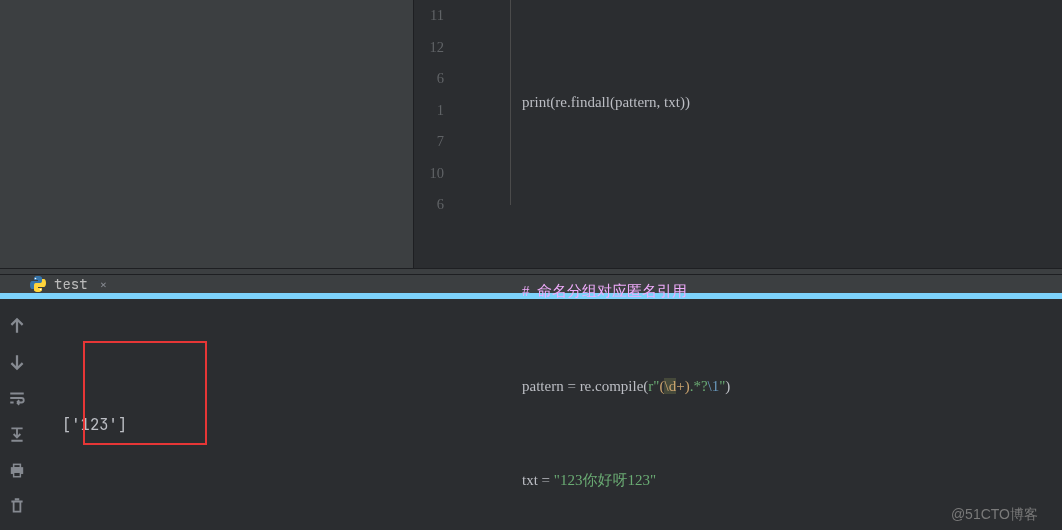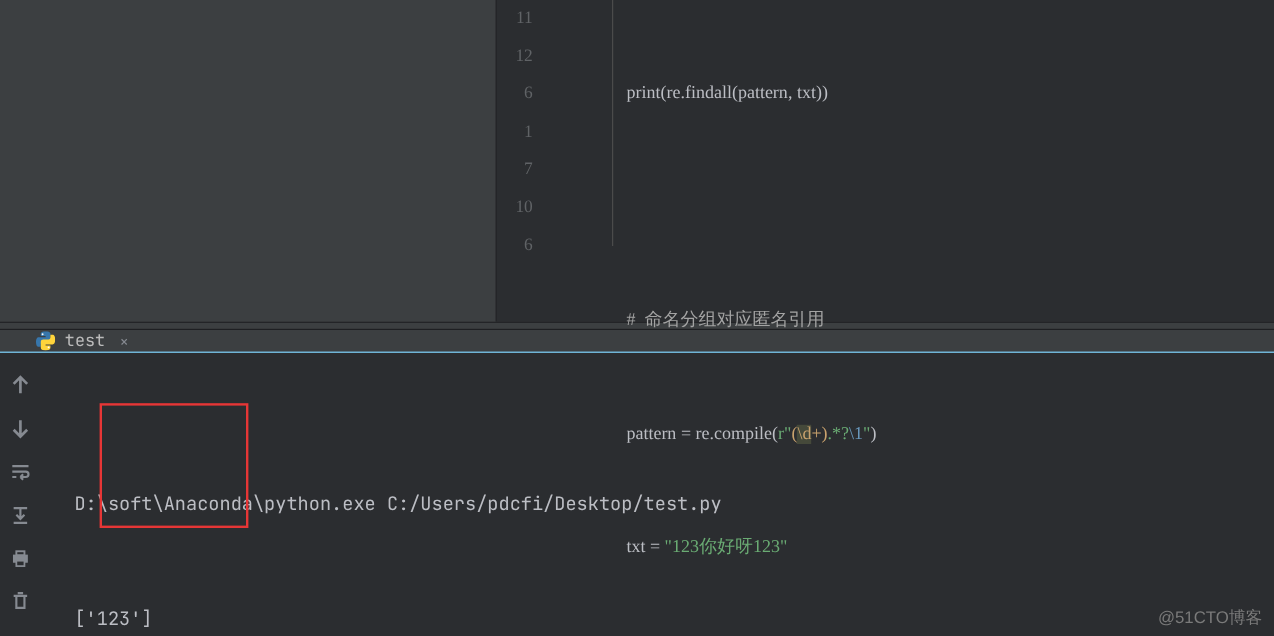--- a/index.html
+++ b/index.html
@@ -47,27 +47,28 @@
       background: #4b4b4b;
     }
     .code-lines {
       flex: 1;
       padding-left: 60px;
       line-height: 31.5px;
       color: #bcbec4;
       font-size: 15px;
       white-space: pre;
       position: relative;
+      margin-top: 24px;
     }
     .code-line { height: 31.5px; }
     .k-print { color: #bcbec4; }
     .k-paren { color: #bcbec4; }
     .k-id { color: #bcbec4; }
     .k-dot { color: #bcbec4; }
-    .k-comment { color: #a3a3a3; }
+    .k-comment { color: #f0abfc; }
     .k-op { color: #bcbec4; }
     .k-str { color: #6aab73; }
     .k-rprefix { color: #6aab73; }
     .k-regex-grp { color: #c9a26d; }
     .k-regex-d { color: #c9a26d; background: #45493a; }
     .k-regex-plus { color: #c9a26d; }
     .k-regex-op { color: #6aab73; }
     .k-regex-ref { color: #6897bb; }
     .bottom-divider {
       height: 7px;
@@ -76,21 +77,21 @@
       border-bottom: 1px solid #1e1f22;
     }
     .run-panel {
       display: flex;
       height: 255px;
       background: #2b2d30;
     }
     .run-header {
       height: 34px;
       background: #3c3f41;
-      border-bottom: 1px solid #7dd3fc;
+      border-bottom: 6px solid #7dd3fc;
       display: flex;
       align-items: center;
       padding-left: 30px;
       gap: 8px;
     }
     .py-icon {
       width: 16px; height: 16px;
       display: inline-block;
     }
     .tab-label { color: #bbbbbb; font-size: 14px; }
@@ -130,21 +131,21 @@
       position: absolute;
       left: 49px;
       top: 42px;
       width: 124px;
       height: 104px;
       border: 2.5px solid #e63636;
       pointer-events: none;
     }
     .watermark {
       position: absolute;
-      right: 10px;
+      right: 24px;
       bottom: 6px;
       color: #7a7a7a;
       font-size: 14px;
       font-family: sans-serif;
     }
     .inner {
       display:flex;
       flex-direction:column;
       flex:1;
     }
@@ -211,21 +212,20 @@
             <rect x="3" y="6" width="10" height="5" fill="#868a91"></rect>
             <rect x="5" y="3" width="6" height="3" fill="none" stroke-width="1.4"></rect>
             <rect x="5" y="10" width="6" height="4" fill="#2b2d30" stroke="#868a91" stroke-width="1.3"></rect>
           </svg>
         <svg class="tool-icon" viewBox="0 0 16 16">
             <path d="M3 4h10M5 4v9h6V4M6 2h4" fill="none" stroke-width="1.6"></path>
           </svg>
       </div>
       <div class="console">
         <div class="highlight-box"></div>
-        <div>D:\soft\Anaconda\python.exe C:/Users/pdcfi/Desktop/test.py</div>
         <div>['123']</div>
         
         
         
         
       </div>
     </div>
   </div>
 </div>
 

